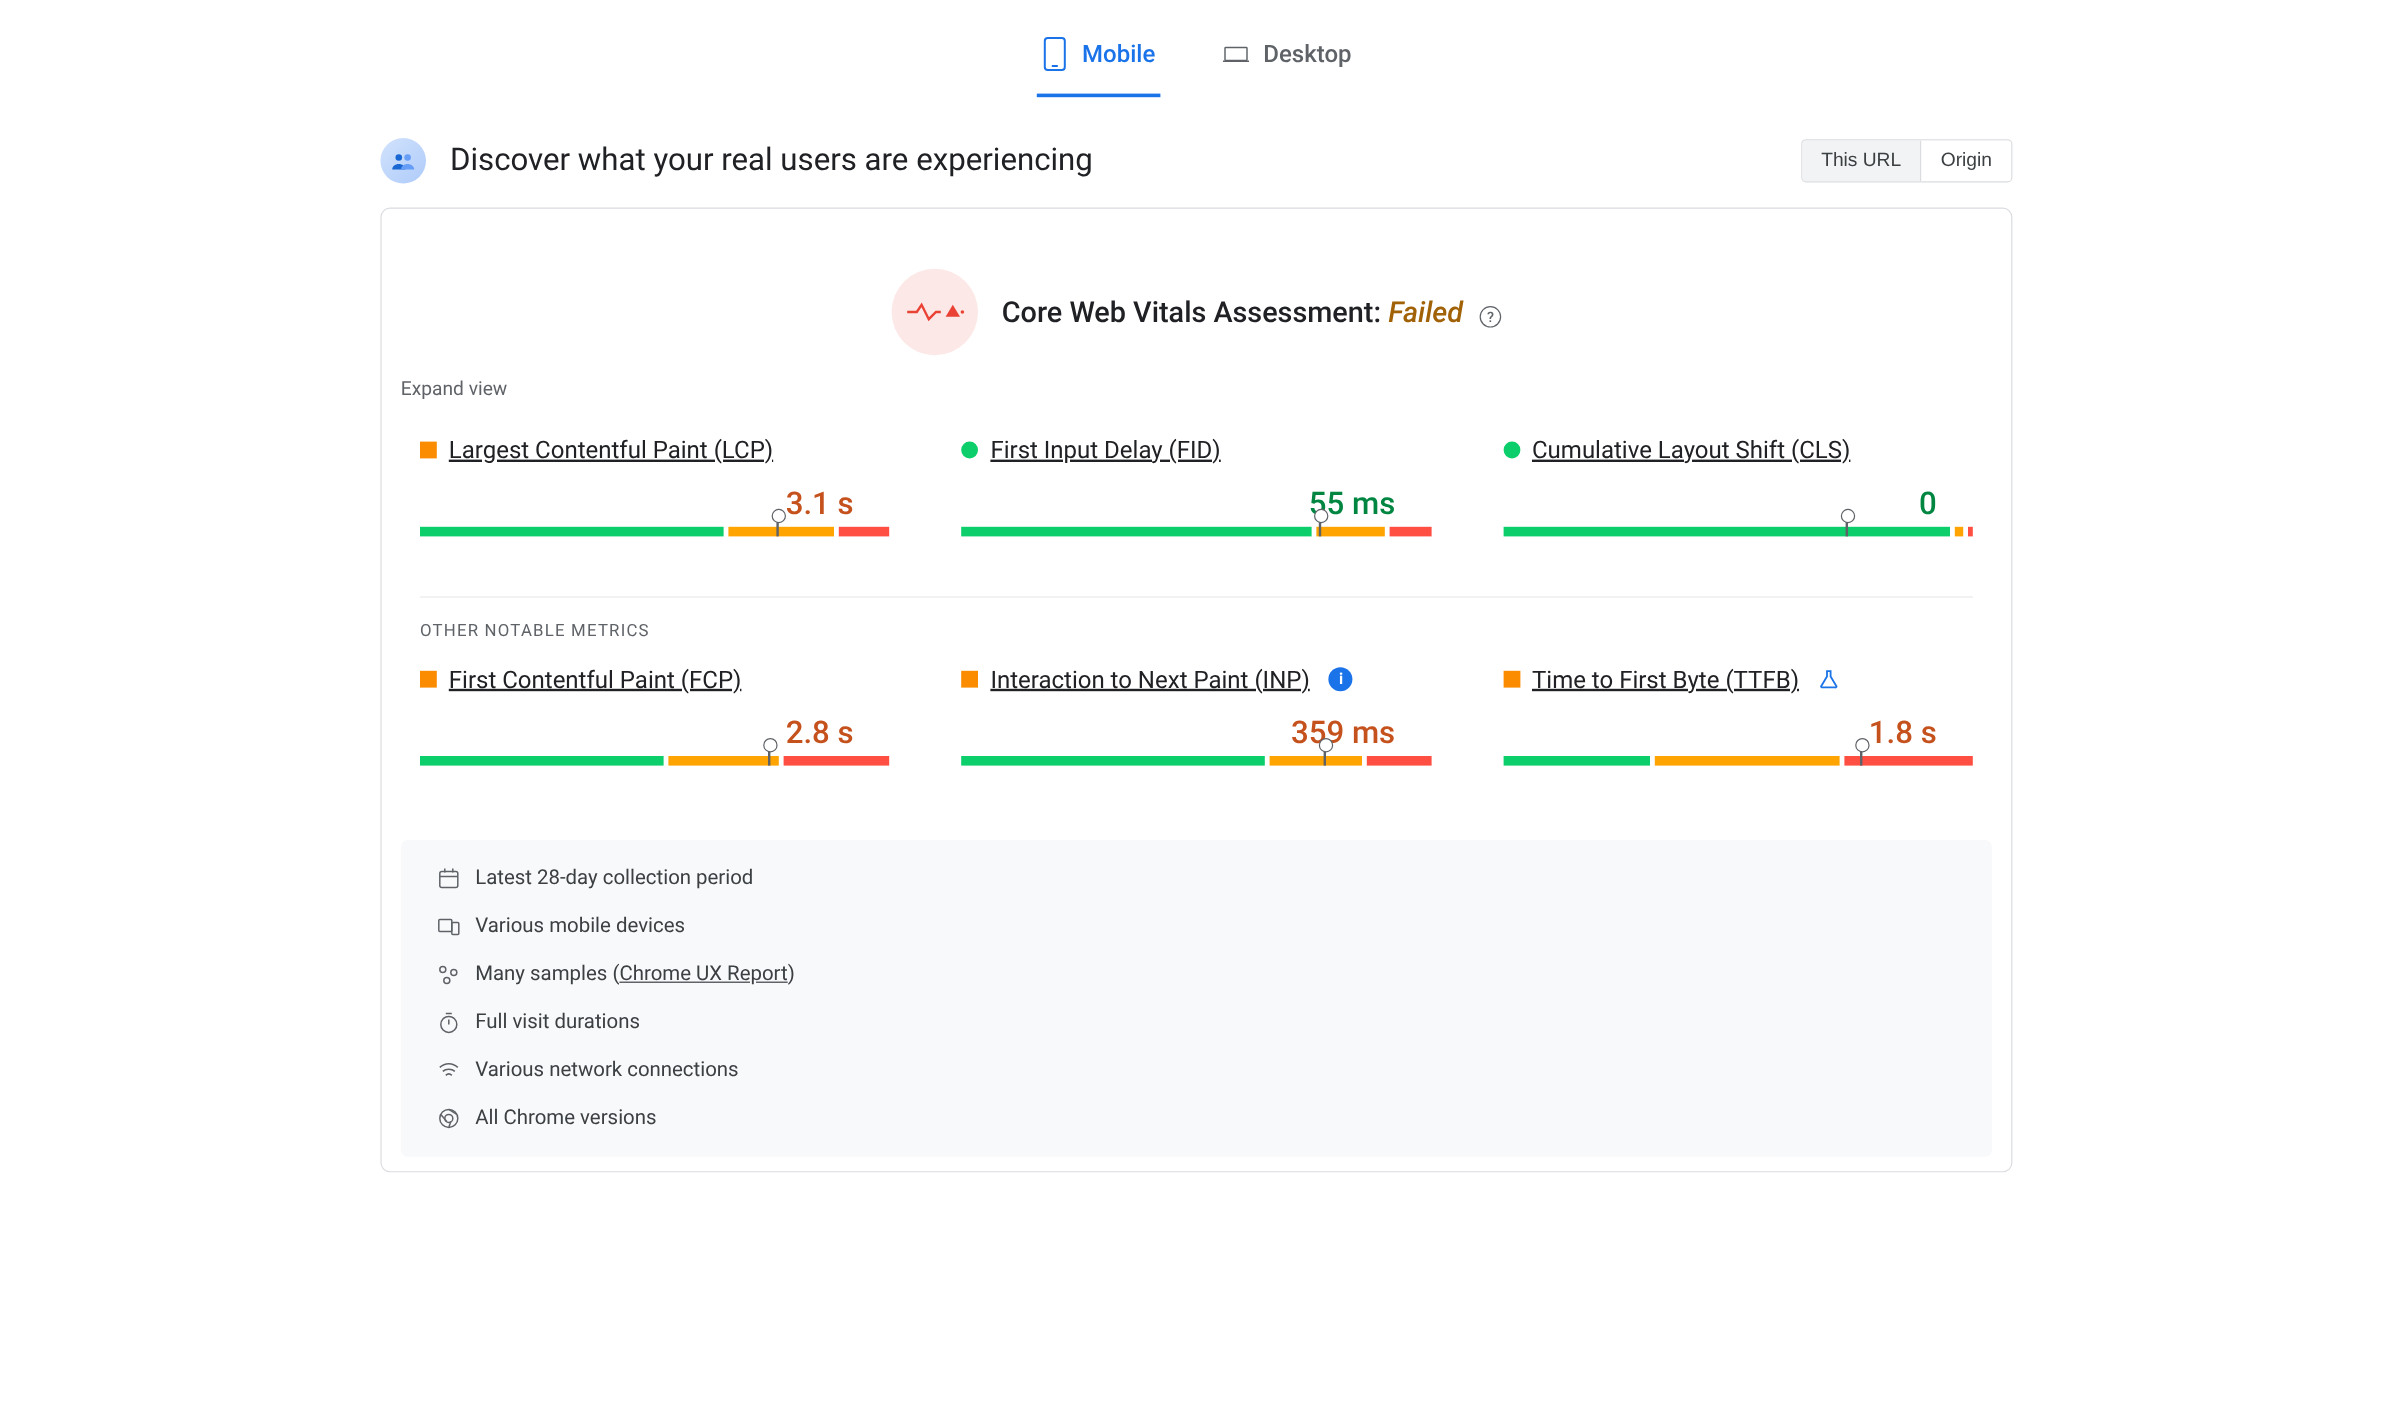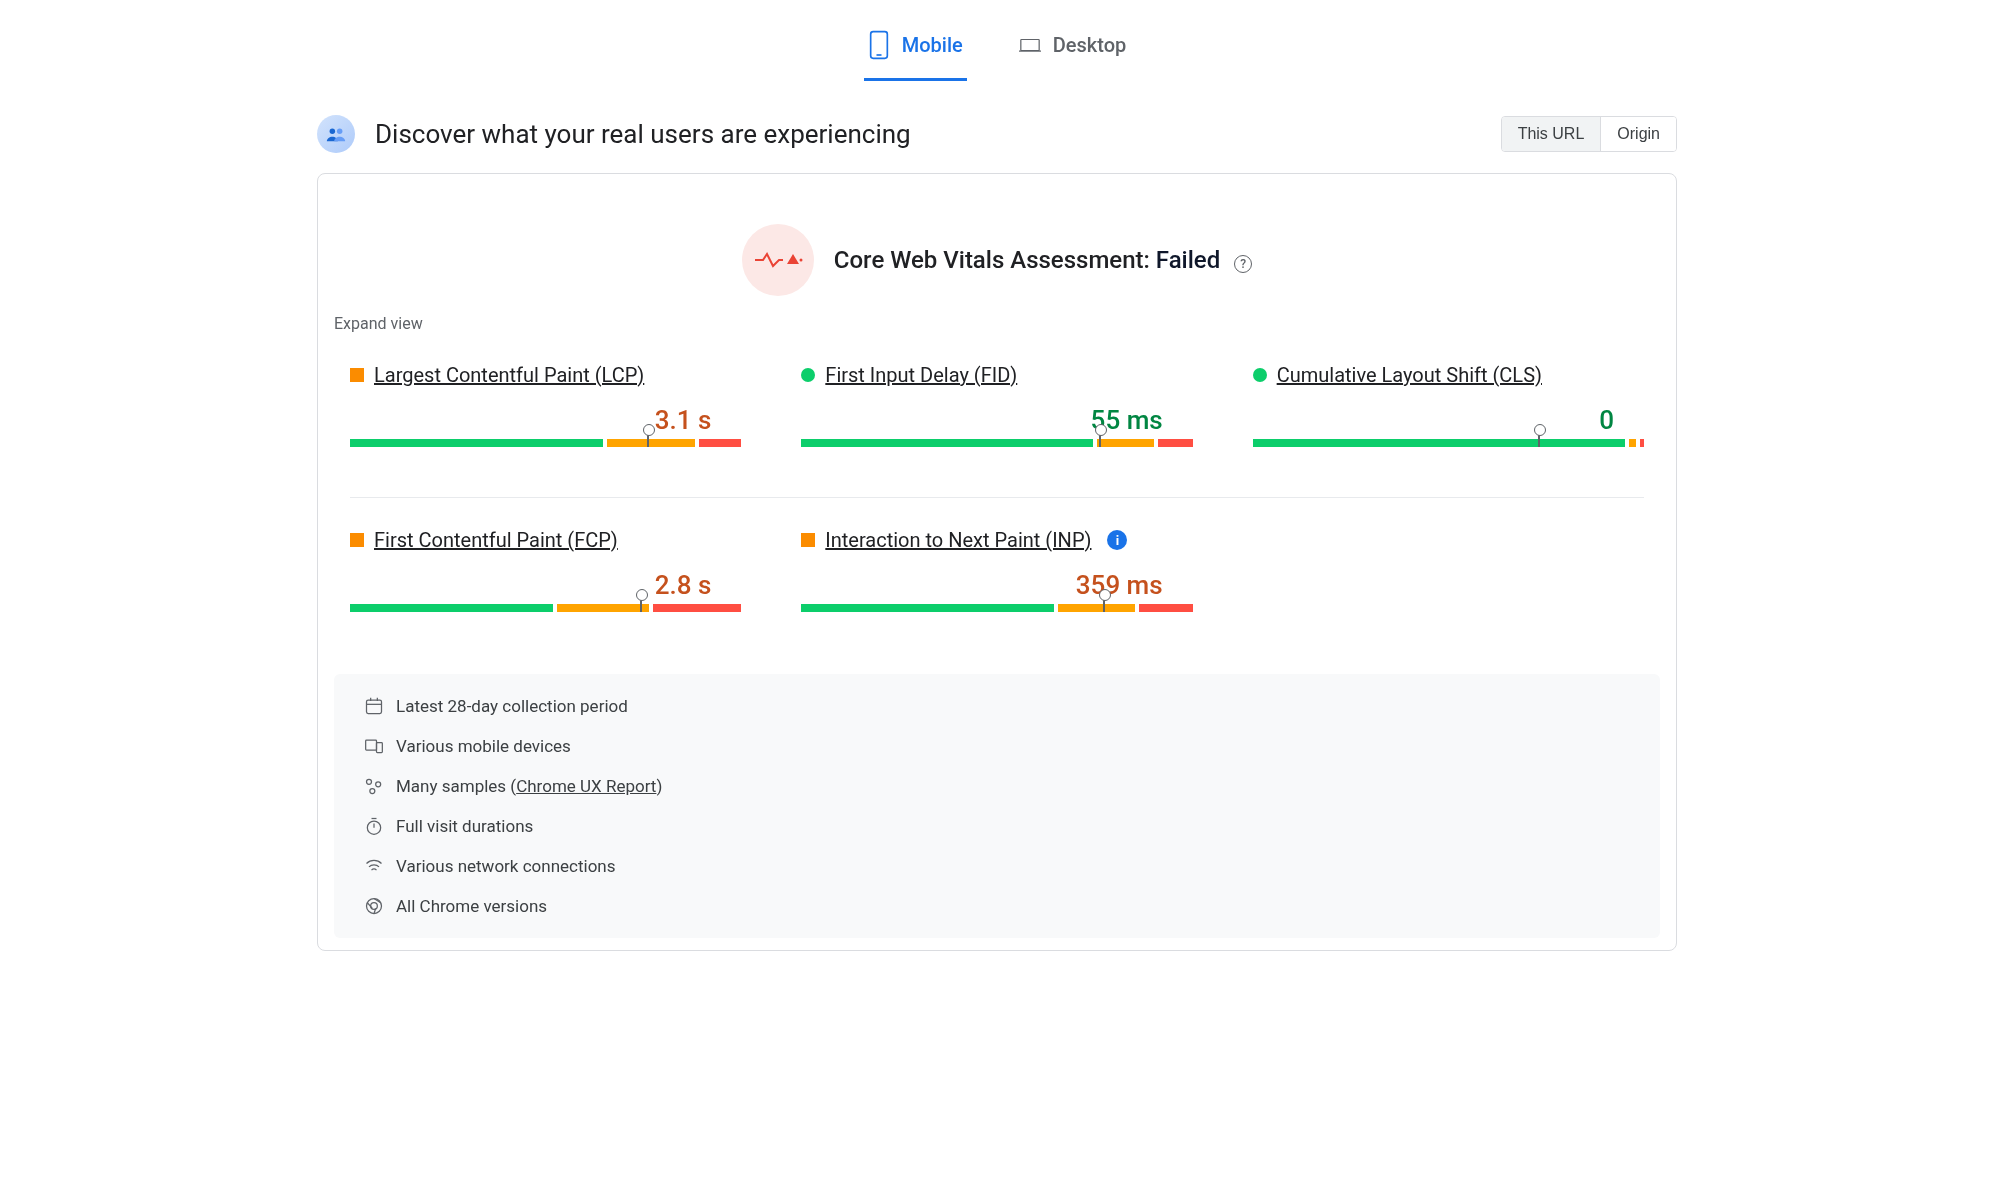--- a/index.html
+++ b/index.html
@@ -15,21 +15,21 @@
 .header-icon { width: 38px; height: 38px; border-radius: 50%; background: linear-gradient(135deg,#d2e3fc,#aecbfa); display: flex; align-items: center; justify-content: center; }
 .header-title { font-size: 26px; font-weight: 400; color: #202124; }
 .seg { display: flex; border: 1px solid #dadce0; border-radius: 4px; overflow: hidden; }
 .seg button { background: #fff; border: none; padding: 8px 16px; font-size: 16px; color: #3c4043; cursor: pointer; }
 .seg button.sel { background: #f1f3f4; }
 .seg button + button { border-left: 1px solid #dadce0; }
 .panel { border: 1px solid #dadce0; border-radius: 8px; padding: 30px 16px 12px 16px; }
 .assess-row { display: flex; justify-content: center; align-items: center; gap: 20px; margin-top: 20px; margin-bottom: 10px; }
 .assess-icon { width: 72px; height: 72px; border-radius: 50%; background: #fce8e6; display: flex; align-items: center; justify-content: center; color: #ea4335; }
 .assess-text { font-size: 24px; font-weight: 500; }
-.assess-text .failed { color: #0f172a; }
+.assess-text .failed { color: #a16207; font-style: italic; }
 .help-icon { width: 18px; height: 18px; border: 1.5px solid #5f6368; border-radius: 50%; display: inline-flex; align-items: center; justify-content: center; font-size: 12px; color: #5f6368; margin-left: 8px; }
 .expand-row { text-align: left; padding: 8px 16px 20px 0; color: #5f6368; font-size: 16px; }
 .metrics { display: grid; grid-template-columns: 1fr 1fr 1fr; gap: 60px; padding: 10px 16px 30px 16px; }
 .metric { }
 .metric-title-row { display: flex; align-items: center; gap: 10px; margin-bottom: 18px; }
 .dot { width: 14px; height: 14px; }
 .dot.sq { background: #fb8c00; }
 .dot.circ { border-radius: 50%; background: #0cce6b; }
 .metric-name { font-size: 20px; text-decoration: underline; color: #202124; }
 .info-badge { width: 20px; height: 20px; border-radius: 50%; background: #1a73e8; color: #fff; font-size: 13px; font-weight: bold; display: inline-flex; align-items: center; justify-content: center; margin-left: 6px; }
@@ -158,20 +158,21 @@
         <div class="seg-o" style="width:2%"></div>
         <div class="seg-r" style="width:1%"></div>
       </div>
       <div class="marker" style="left:73%"></div>
     </div>
   </div>
       </div>
 
     <hr class="divider">
 
+    <div class="section-label">OTHER NOTABLE METRICS</div>
 
     <div class="metrics" id="other-metrics">
   <div class="metric">
     <div class="metric-title-row">
       <span class="dot sq"></span>
       <span class="metric-name">First Contentful Paint (FCP)</span>
 
     </div>
     <div class="metric-value orange">2.8 s</div>
     <div class="bar-wrap">
@@ -190,20 +191,38 @@
       <span class="info-badge">i</span>
     </div>
     <div class="metric-value orange">359 ms</div>
     <div class="bar-wrap">
       <div class="bar">
         <div class="seg-g" style="width:66%"></div>
         <div class="seg-o" style="width:20%"></div>
         <div class="seg-r" style="width:14%"></div>
       </div>
       <div class="marker" style="left:77%"></div>
+    </div>
+  </div>
+  <div class="metric">
+    <div class="metric-title-row">
+      <span class="dot sq"></span>
+      <span class="metric-name">Time to First Byte (TTFB)</span>
+      <svg class="flask-icon" width="18" height="18" viewBox="0 0 24 24" fill="none" stroke="#1a73e8" stroke-width="2">
+              <path d="M9 3h6M10 3v6l-6 10a1 1 0 001 2h14a1 1 0 001-2l-6-10V3"></path>
+            </svg>
+    </div>
+    <div class="metric-value orange">1.8 s</div>
+    <div class="bar-wrap">
+      <div class="bar">
+        <div class="seg-g" style="width:32%"></div>
+        <div class="seg-o" style="width:40%"></div>
+        <div class="seg-r" style="width:28%"></div>
+      </div>
+      <div class="marker" style="left:76%"></div>
     </div>
   </div>
       </div>
 
     <div class="footer-box">
       <div class="footer-item">
         <svg viewBox="0 0 24 24">
             <rect x="3" y="5" width="18" height="16" rx="2"></rect>
             <line x1="3" y1="10" x2="21" y2="10"></line>
             <line x1="8" y1="2" x2="8" y2="6"></line>

